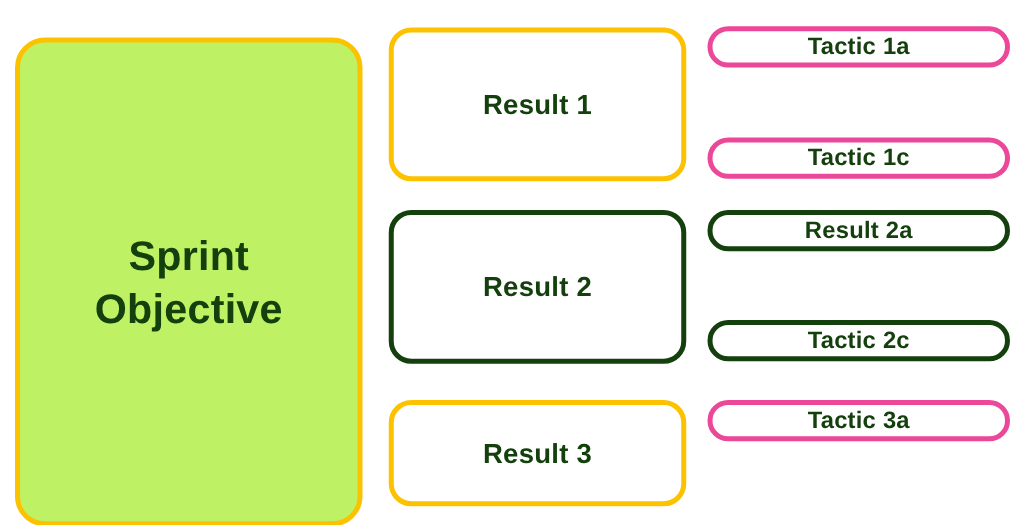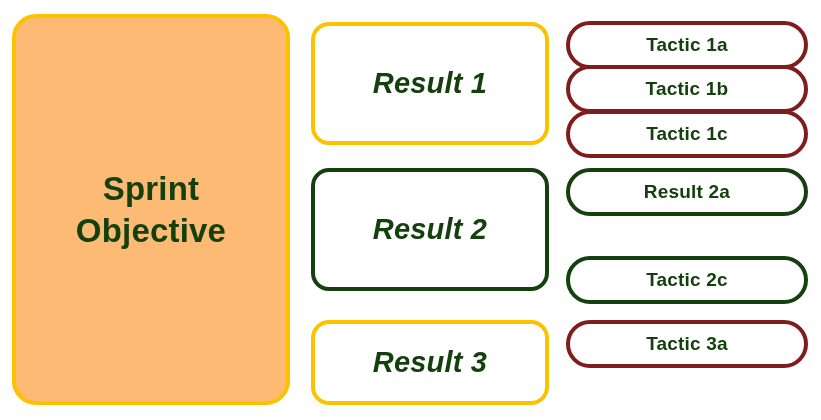--- a/index.html
+++ b/index.html
@@ -13,27 +13,27 @@
     height: 420px;
     background: #ffffff;
     font-family: "Liberation Sans", sans-serif;
     overflow: hidden;
   }
 
   
   .objective-card {
     position: absolute;
     left: 12px;
-    top: 14px;
+    top: 30px;
     width: 278px;
     height: 391px;
     box-sizing: border-box;
     border: 4px solid #fcc200;
     border-radius: 24px;
-    background: #fdba74;
+    background: #bef264;
     display: flex;
     align-items: center;
     justify-content: center;
   }
   .objective-label {
     color: #14400d;
     font-size: 33px;
     font-weight: bold;
     line-height: 1.25;
     text-align: center;
@@ -52,38 +52,37 @@
     background: #ffffff;
     display: flex;
     align-items: center;
     justify-content: center;
   }
   .result-card.green {
     border-color: #14400d;
   }
   .result-label {
     color: #14400d;
-    font-size: 29px;
+    font-size: 22px;
     font-weight: bold;
     letter-spacing: 0.2px;
     text-align: center;
-    font-style: italic;
   }
   #result-card-0 { top: 22px;  height: 123px; }
   #result-card-1 { top: 168px; height: 123px; }
   #result-card-2 { top: 320px; height: 85px;  }
 
   
   .tactic-pill {
     position: absolute;
     left: 566px;
     width: 242px;
-    height: 48px;
+    height: 33px;
     box-sizing: border-box;
-    border: 4px solid #7f1d1d;
+    border: 4px solid #ec4899;
     border-radius: 999px;
     background: #ffffff;
     display: flex;
     align-items: center;
     justify-content: center;
   }
   .tactic-pill.green {
     border-color: #14400d;
   }
   .tactic-label {
@@ -112,23 +111,20 @@
     <div class="result-label">Result 2</div>
   </div>
 
   <div class="result-card" id="result-card-2">
     <div class="result-label">Result 3</div>
   </div>
 
   <div class="tactic-pill" style="top:21px;">
     <div class="tactic-label">Tactic 1a</div>
   </div>
-  <div class="tactic-pill" style="top:65px;">
-    <div class="tactic-label">Tactic 1b</div>
-  </div>
   <div class="tactic-pill" style="top:110px;">
     <div class="tactic-label">Tactic 1c</div>
   </div>
 
   <div class="tactic-pill green" style="top:168px;">
     <div class="tactic-label">Result 2a</div>
   </div>
   <div class="tactic-pill green" style="top:256px;">
     <div class="tactic-label">Tactic 2c</div>
   </div>

